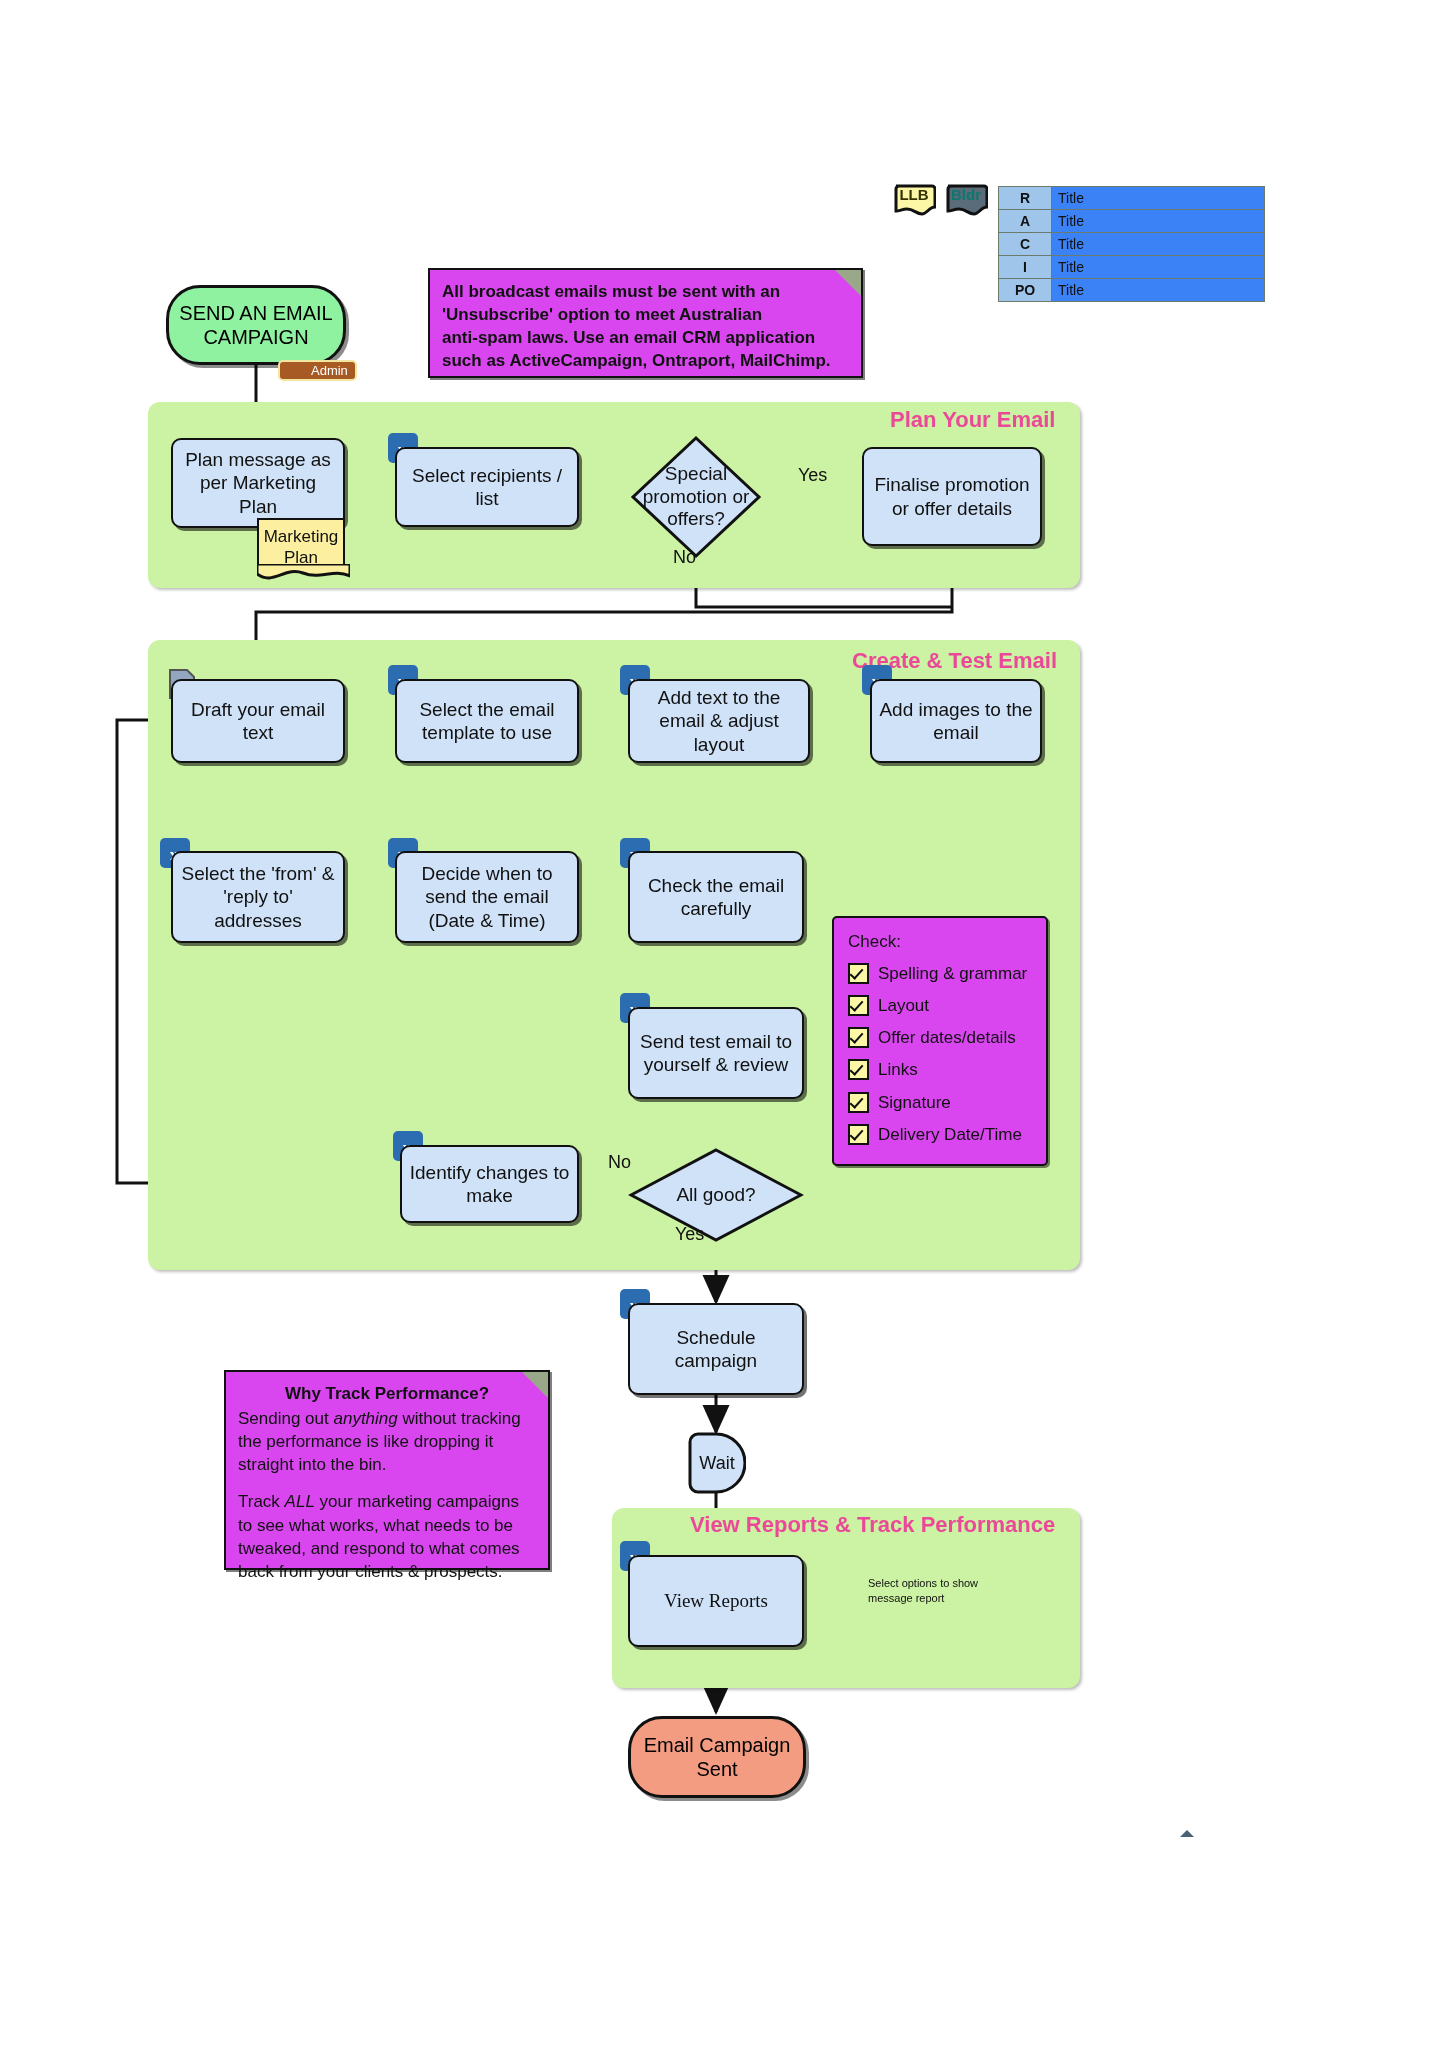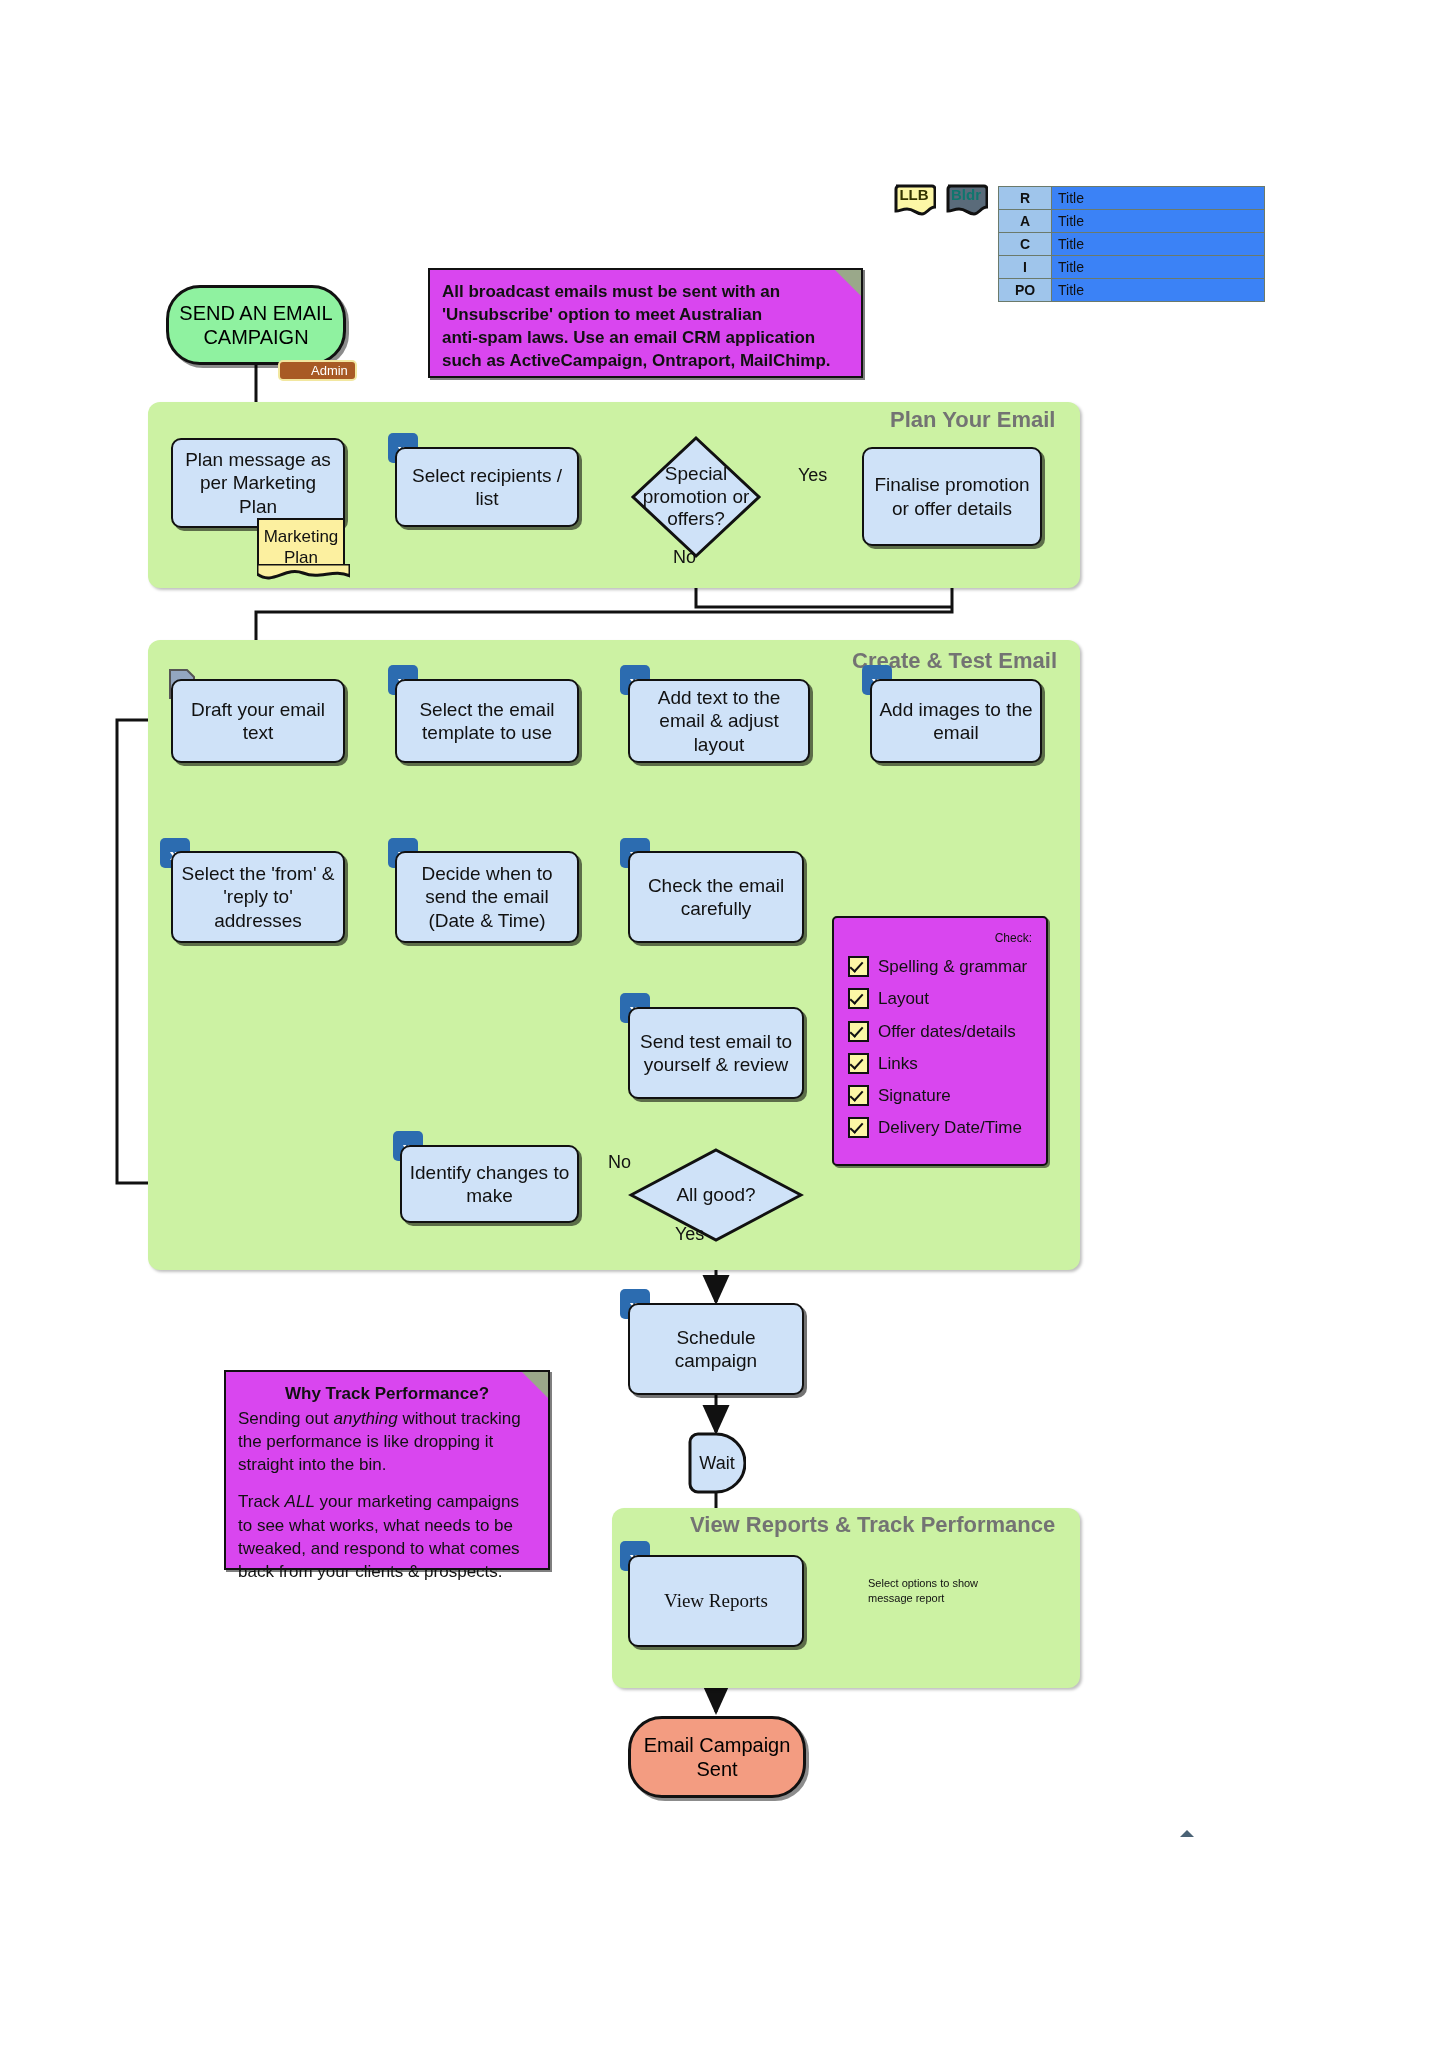--- a/index.html
+++ b/index.html
@@ -1,20 +1,20 @@
 <!DOCTYPE html>
 <html><head>
 <meta charset="utf-8">
 <style>
   html,body{margin:0;padding:0;background:#ffffff;}
   body{font-family:"Liberation Sans", sans-serif;}
   #canvas{position:relative;width:1448px;height:2048px;background:#fff;overflow:hidden;}
 
   .lane{position:absolute;background:#ccf2a3;border-radius:12px;box-shadow:2px 2px 3px rgba(0,0,0,.25);}
-  .lane-title{position:absolute;font-weight:bold;font-size:22px;color:#737373;white-space:nowrap;}
+  .lane-title{position:absolute;font-weight:bold;font-size:22px;color:#ec4899;white-space:nowrap;}
 
   .proc{position:absolute;background:#cfe2f8;border:2.5px solid #111;border-radius:10px;
         box-shadow:3px 3px 0 rgba(0,0,0,.55);display:flex;align-items:center;justify-content:center;
         text-align:center;font-size:19px;color:#111;line-height:1.22;padding:2px 6px;box-sizing:border-box;}
 
   .term{position:absolute;border:3px solid #111;border-radius:34px;display:flex;align-items:center;
         justify-content:center;text-align:center;font-size:20px;color:#000000;line-height:1.22;
         box-shadow:3px 3px 0 rgba(0,0,0,.45);box-sizing:border-box;}
   .term.start{background:#8ff2a0;}
   .term.end{background:#f39c81;}
@@ -254,21 +254,21 @@
   <div class="proc" style="left:395px;top:851px;width:184px;height:92px;">
     <span>Decide when to send the email (Date &amp; Time)</span>
   </div>
 
   <div class="badge" style="left:620px;top:838px;">»</div>
   <div class="proc" style="left:628px;top:851px;width:176px;height:92px;">
     <span>Check the email carefully</span>
   </div>
 
   <div class="note" style="left:832px;top:916px;width:216px;height:250px;border-radius:5px;padding:12px 14px;">
-    <div style="font-size:12px;text-align:right;">Check:</div>
+    <div style="font-size:17px;">Check:</div>
     <div class="chkrow">
       <span class="checkbox"></span>
       <span>Spelling &amp; grammar</span>
     </div>
     <div class="chkrow">
       <span class="checkbox"></span>
       <span>Layout</span>
     </div>
     <div class="chkrow">
       <span class="checkbox"></span>

